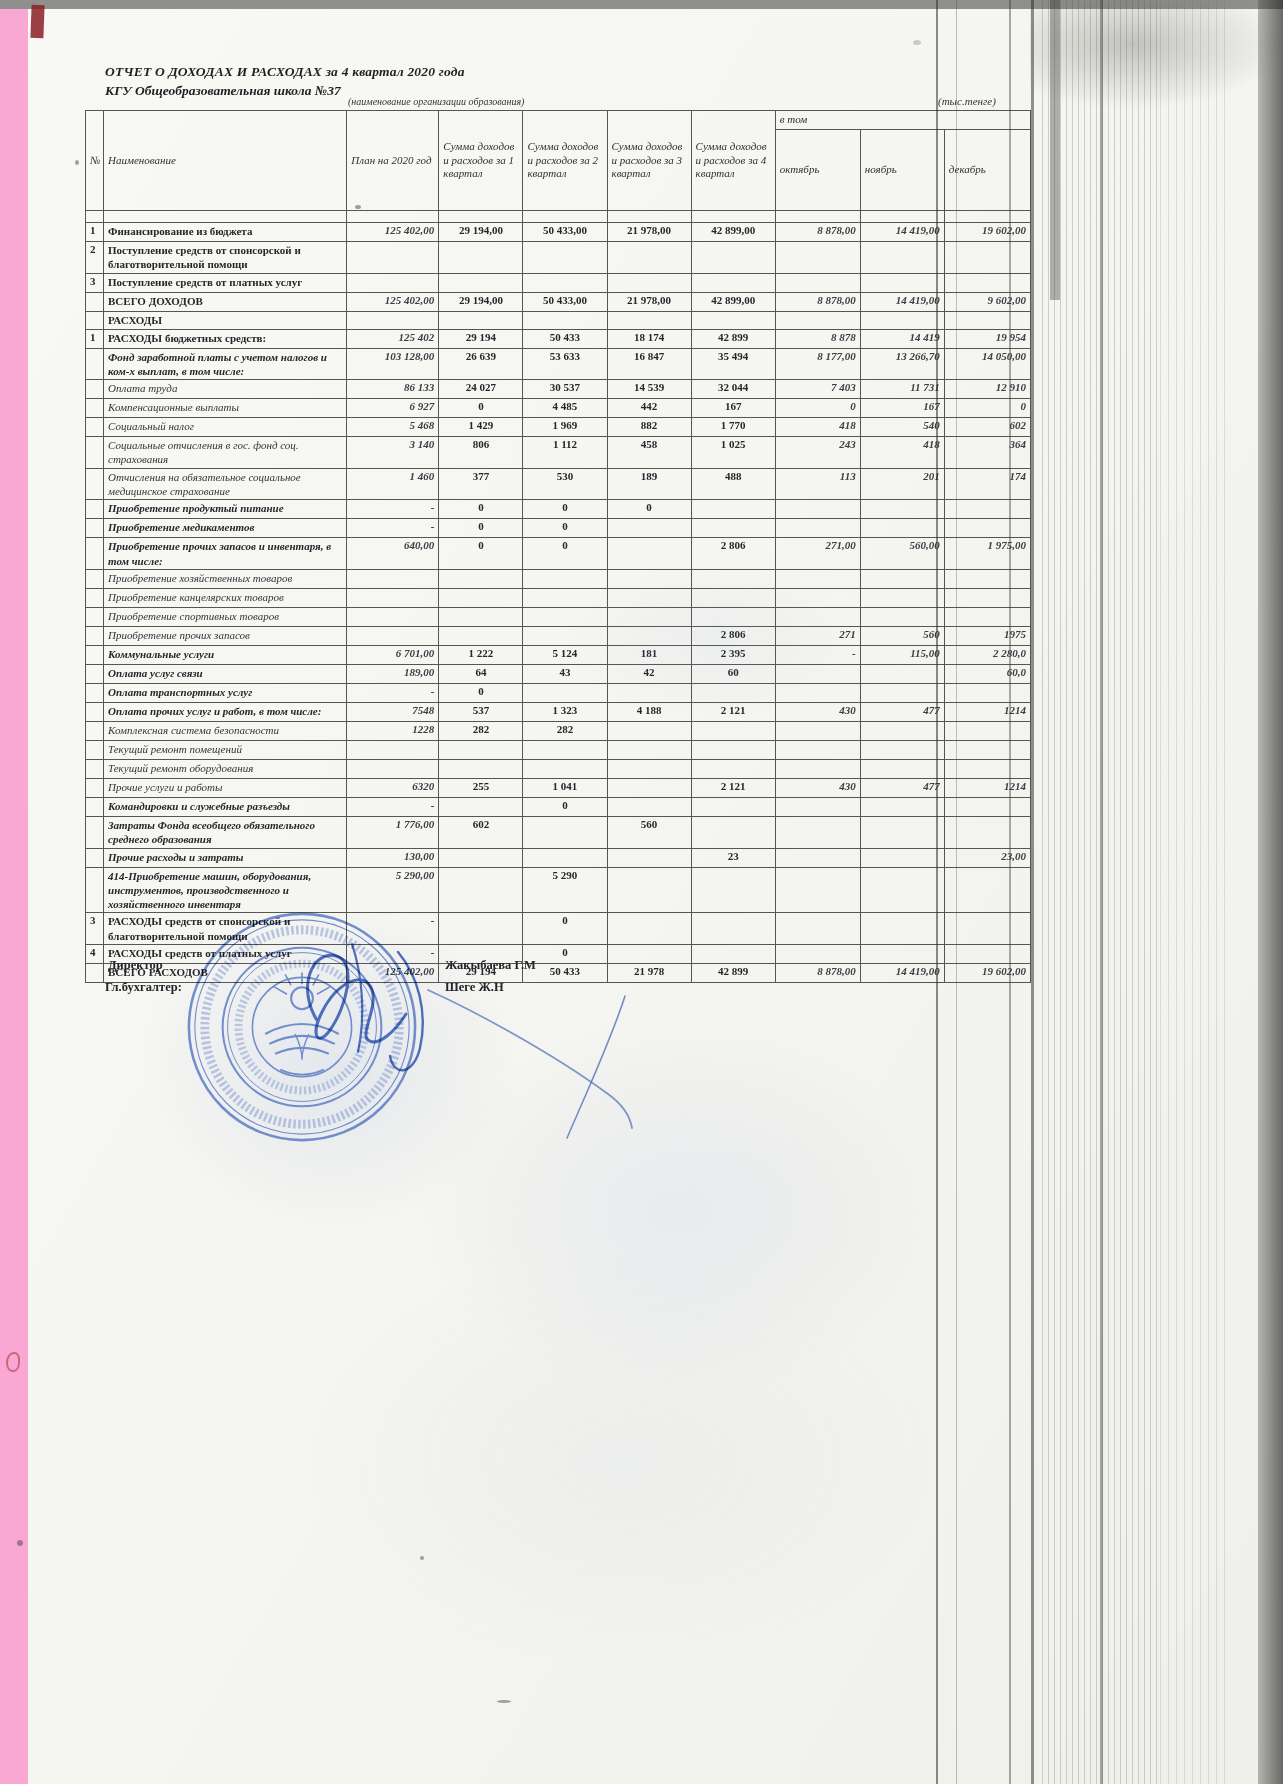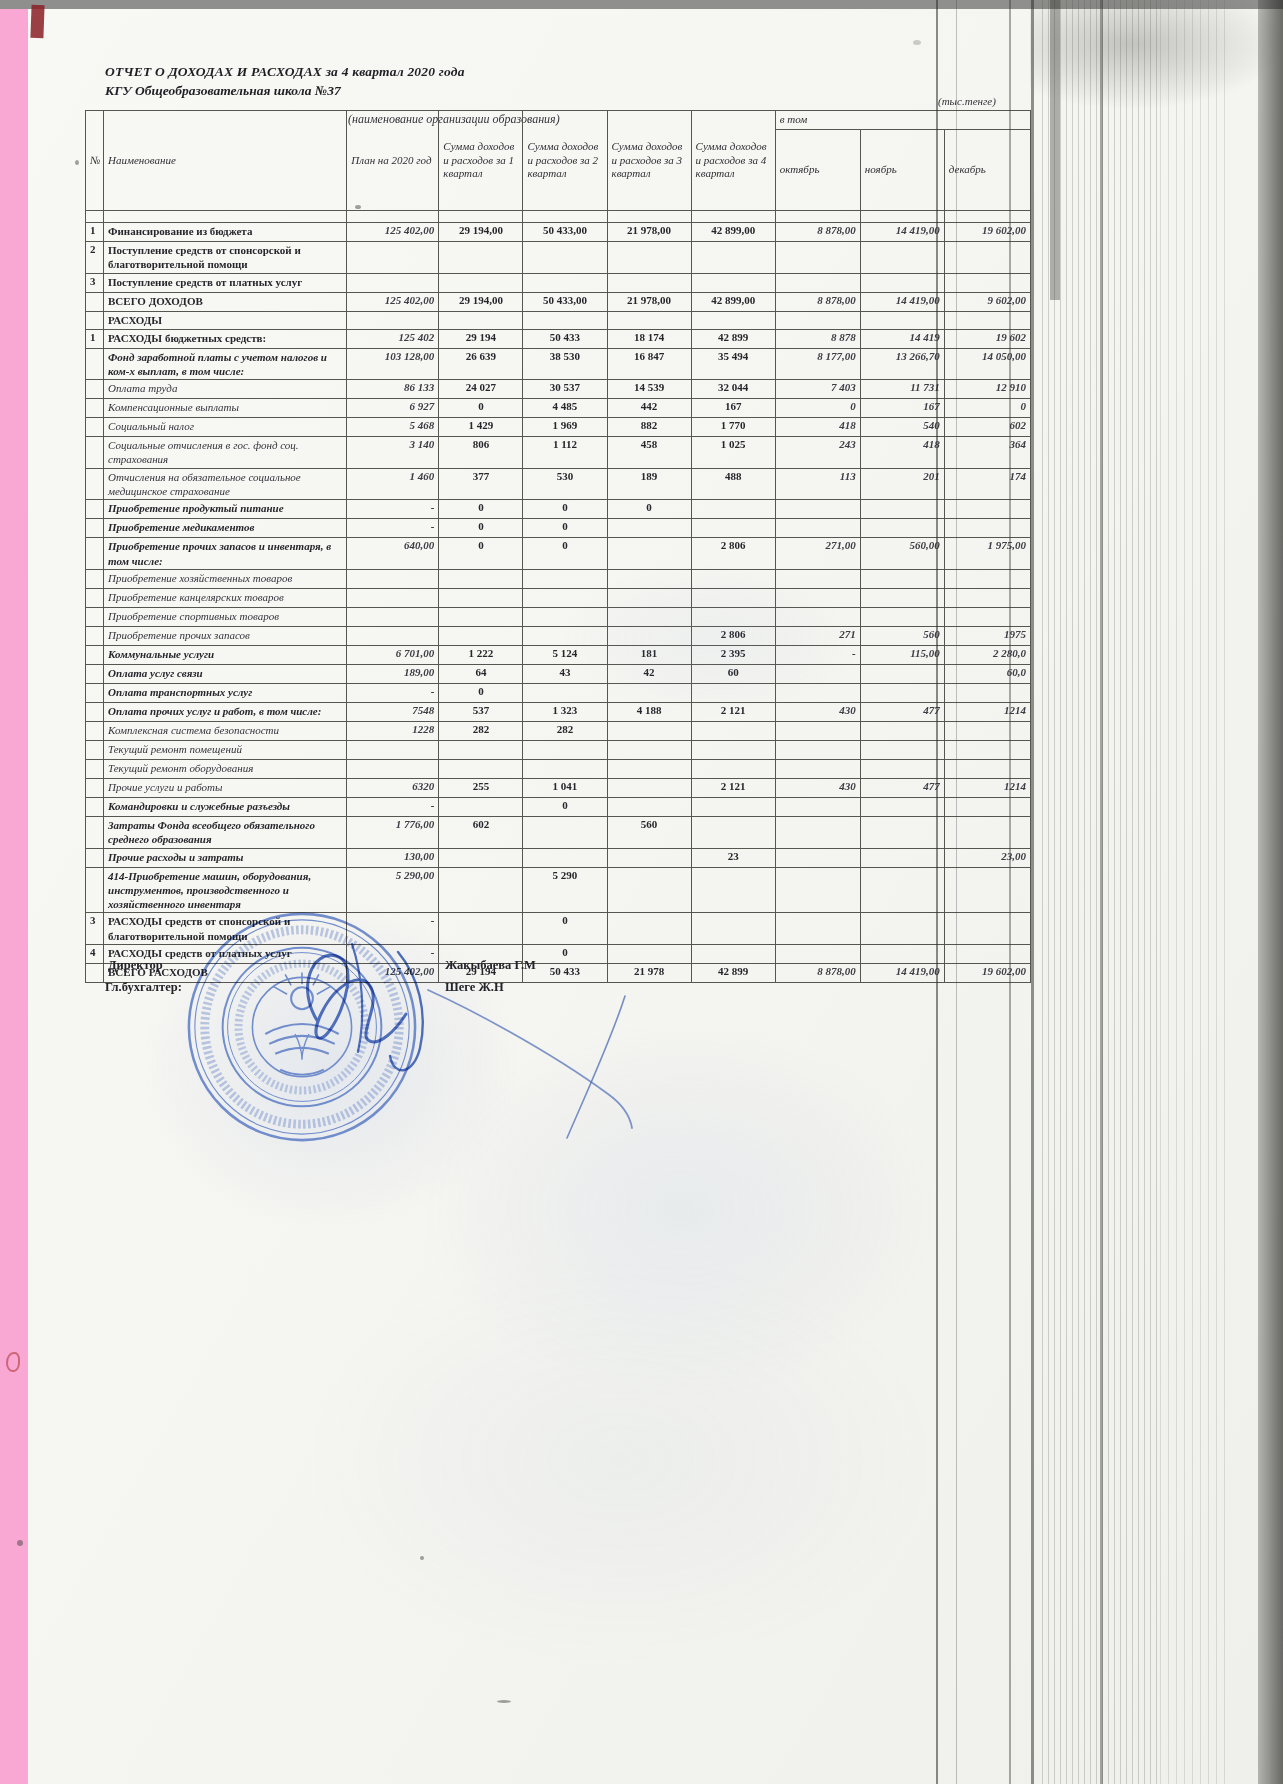--- a/index.html
+++ b/index.html
@@ -7,21 +7,21 @@
           font-family:"Liberation Serif","DejaVu Serif",serif;color:#222;}
   .paper{position:absolute;left:28px;top:8px;width:1255px;height:1776px;
          background:linear-gradient(120deg,#f8f8f5 0%,#f5f5f1 45%,#efefeb 100%);}
   .top-strip{position:absolute;left:0;top:0;width:1283px;height:9px;background:#8f8f8d;}
   .red-mark{position:absolute;left:31px;top:5px;width:13px;height:33px;background:#8a2026;transform:rotate(2deg);opacity:.85;}
   .red-curl{position:absolute;left:6px;top:1352px;width:10px;height:16px;border:2px solid #b03a3a;border-radius:60% 40% 50% 50%;opacity:.6;}
 
   
   .title1{position:absolute;left:105px;top:64px;font-size:13.5px;font-weight:bold;font-style:italic;color:#1e1e24;letter-spacing:.2px;}
   .title2{position:absolute;left:105px;top:83px;font-size:13.5px;font-weight:bold;font-style:italic;color:#1e1e24;}
-  .org-note{position:absolute;left:348px;top:112px;font-size:12px;font-style:italic;color:#33333a;}
+  .org-note{position:absolute;left:348px;top:96px;font-size:10px;font-style:italic;color:#33333a;}
   .unit-note{position:absolute;left:938px;top:95px;font-size:11px;font-style:italic;color:#33333a;}
 
   
   table.report{position:absolute;left:85px;top:110px;width:946px;border-collapse:collapse;table-layout:fixed;
                font-size:11px;color:#26262c;}
   table.report th,table.report td{border:1px solid #57554f;padding:1px 4px;vertical-align:top;overflow:hidden;}
   table.report thead th{font-weight:normal;font-style:italic;text-align:left;vertical-align:middle;color:#2e2e34;font-size:11px;line-height:1.25;}
   th.hn{vertical-align:bottom;font-style:normal;padding-bottom:2px;}
   tr.h-months th{height:78px;}
   tr.h-group th{height:16px;border-bottom:1px solid #57554f;}
@@ -189,28 +189,28 @@
         <tr class="b">
           <td class="c-num">1</td>
           <td class="c-name">РАСХОДЫ бюджетных средств:</td>
           <td class="c-plan val">125 402</td>
           <td class="c-q val">29 194</td>
           <td class="c-q val">50 433</td>
           <td class="c-q val">18 174</td>
           <td class="c-q val">42 899</td>
           <td class="c-oct val">8 878</td>
           <td class="c-nov val">14 419</td>
-          <td class="c-dec val">19 602</td>
+          <td class="c-dec val">19 954</td>
         </tr>
         <tr class="bi">
           <td class="c-num"></td>
           <td class="c-name">Фонд заработной платы с учетом налогов и ком-х выплат, в том числе:</td>
           <td class="c-plan val">103 128,00</td>
           <td class="c-q val">26 639</td>
-          <td class="c-q val">38 530</td>
+          <td class="c-q val">53 633</td>
           <td class="c-q val">16 847</td>
           <td class="c-q val">35 494</td>
           <td class="c-oct val">8 177,00</td>
           <td class="c-nov val">13 266,70</td>
           <td class="c-dec val">14 050,00</td>
         </tr>
         <tr class="i">
           <td class="c-num"></td>
           <td class="c-name">Оплата труда</td>
           <td class="c-plan val">86 133</td>

